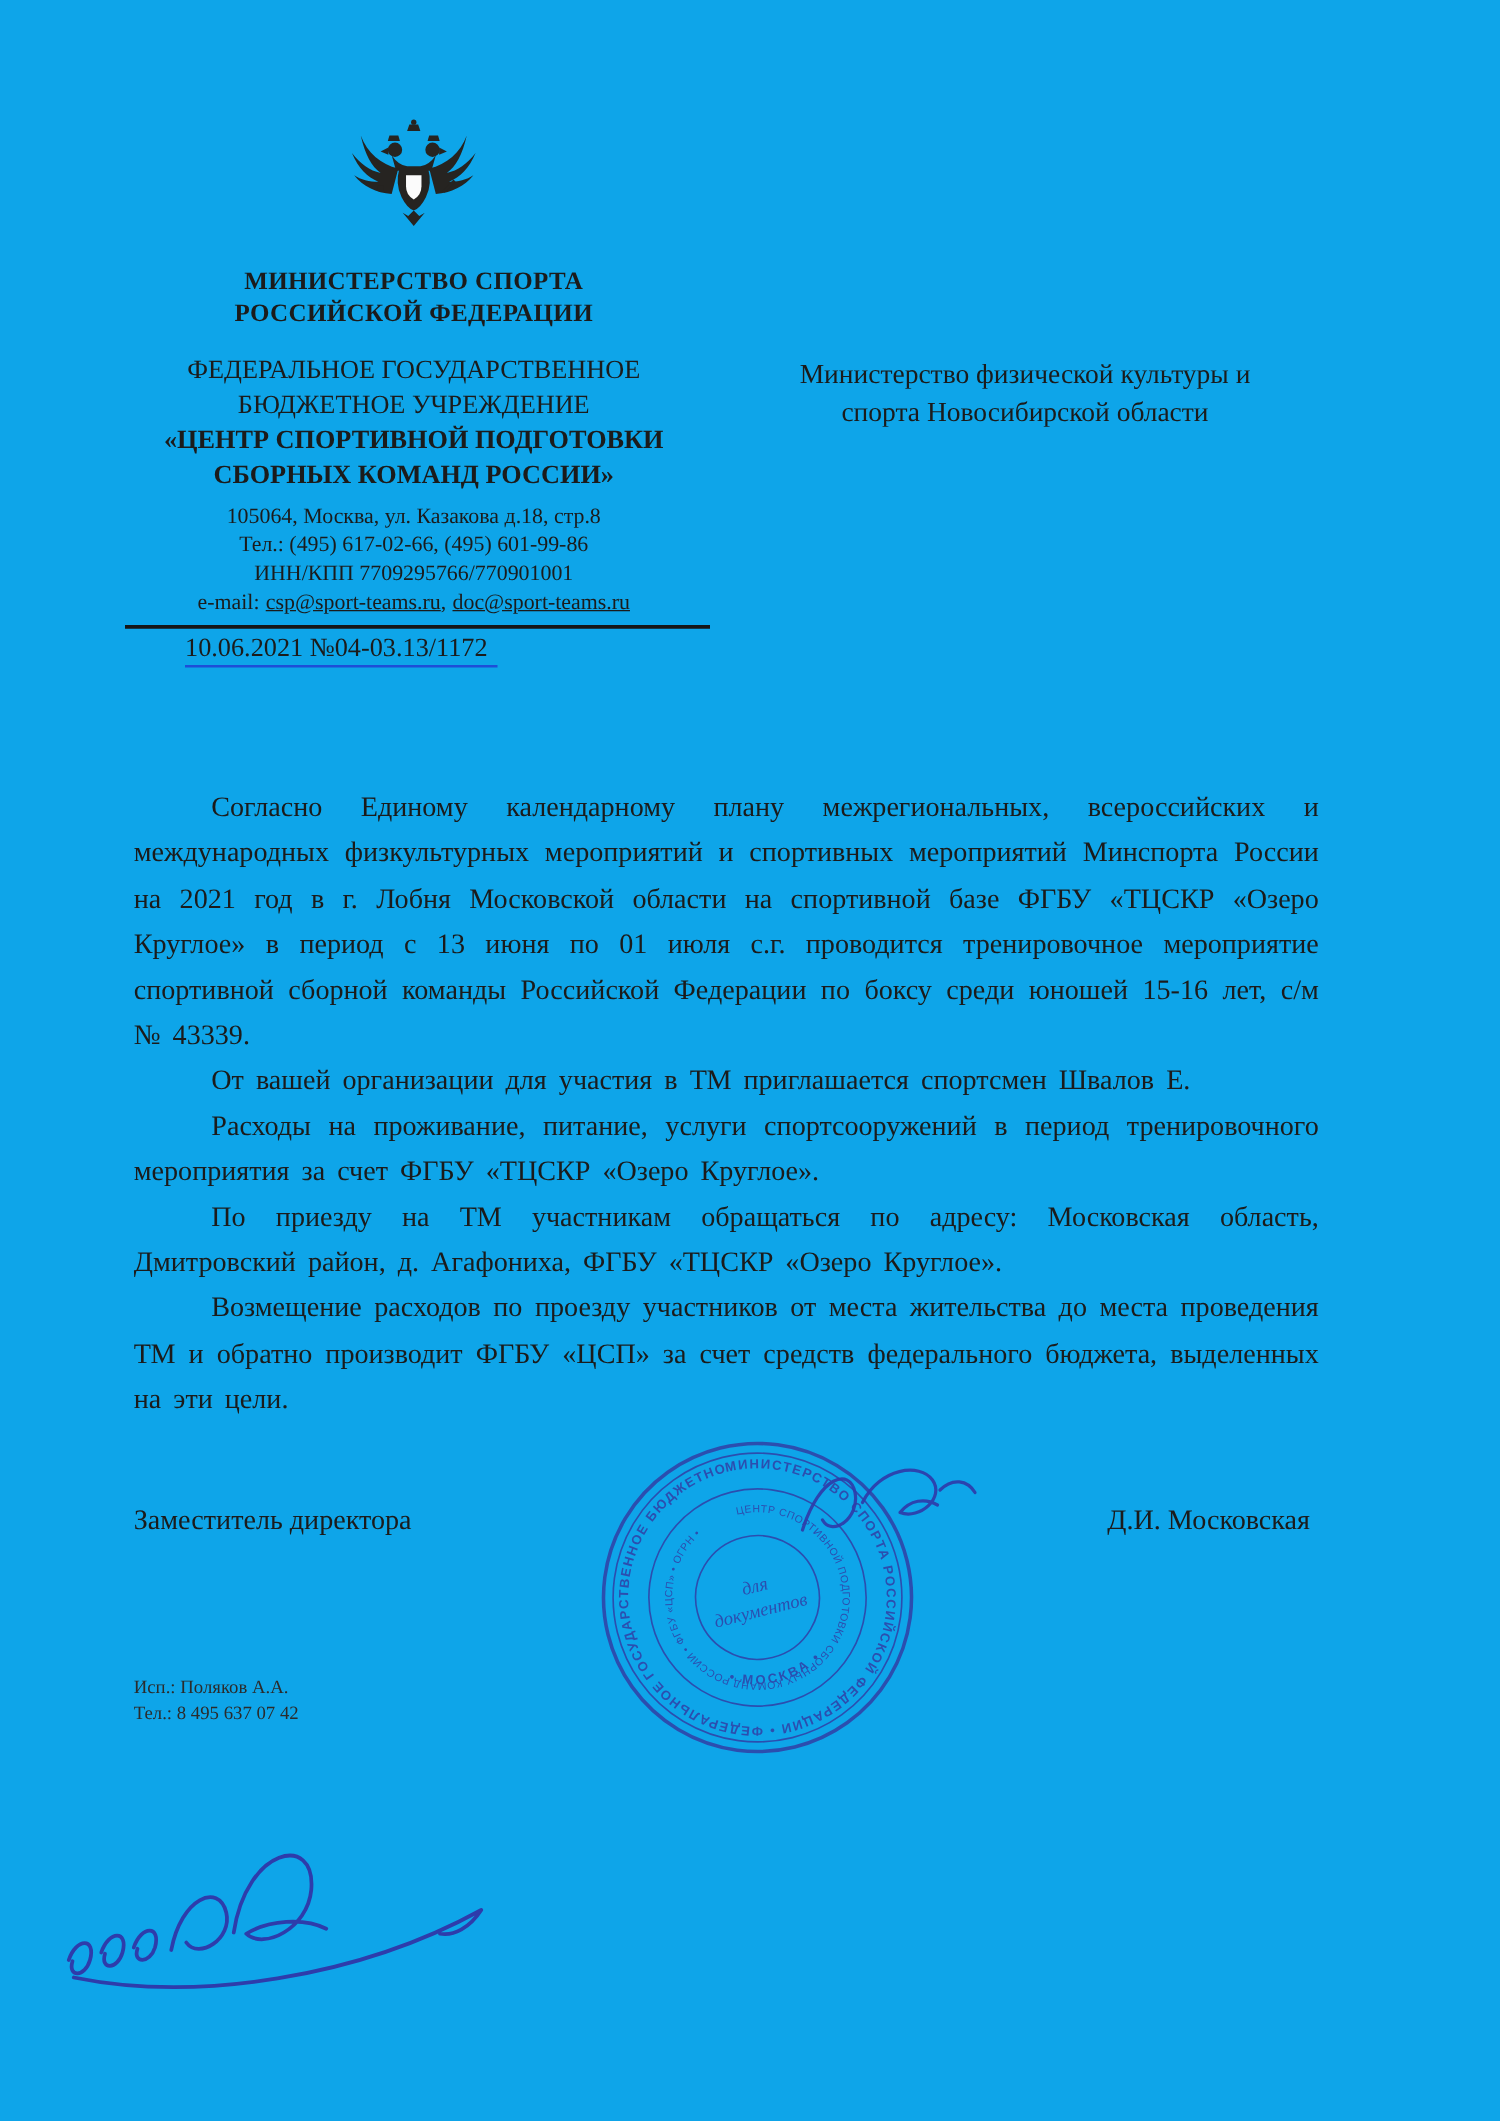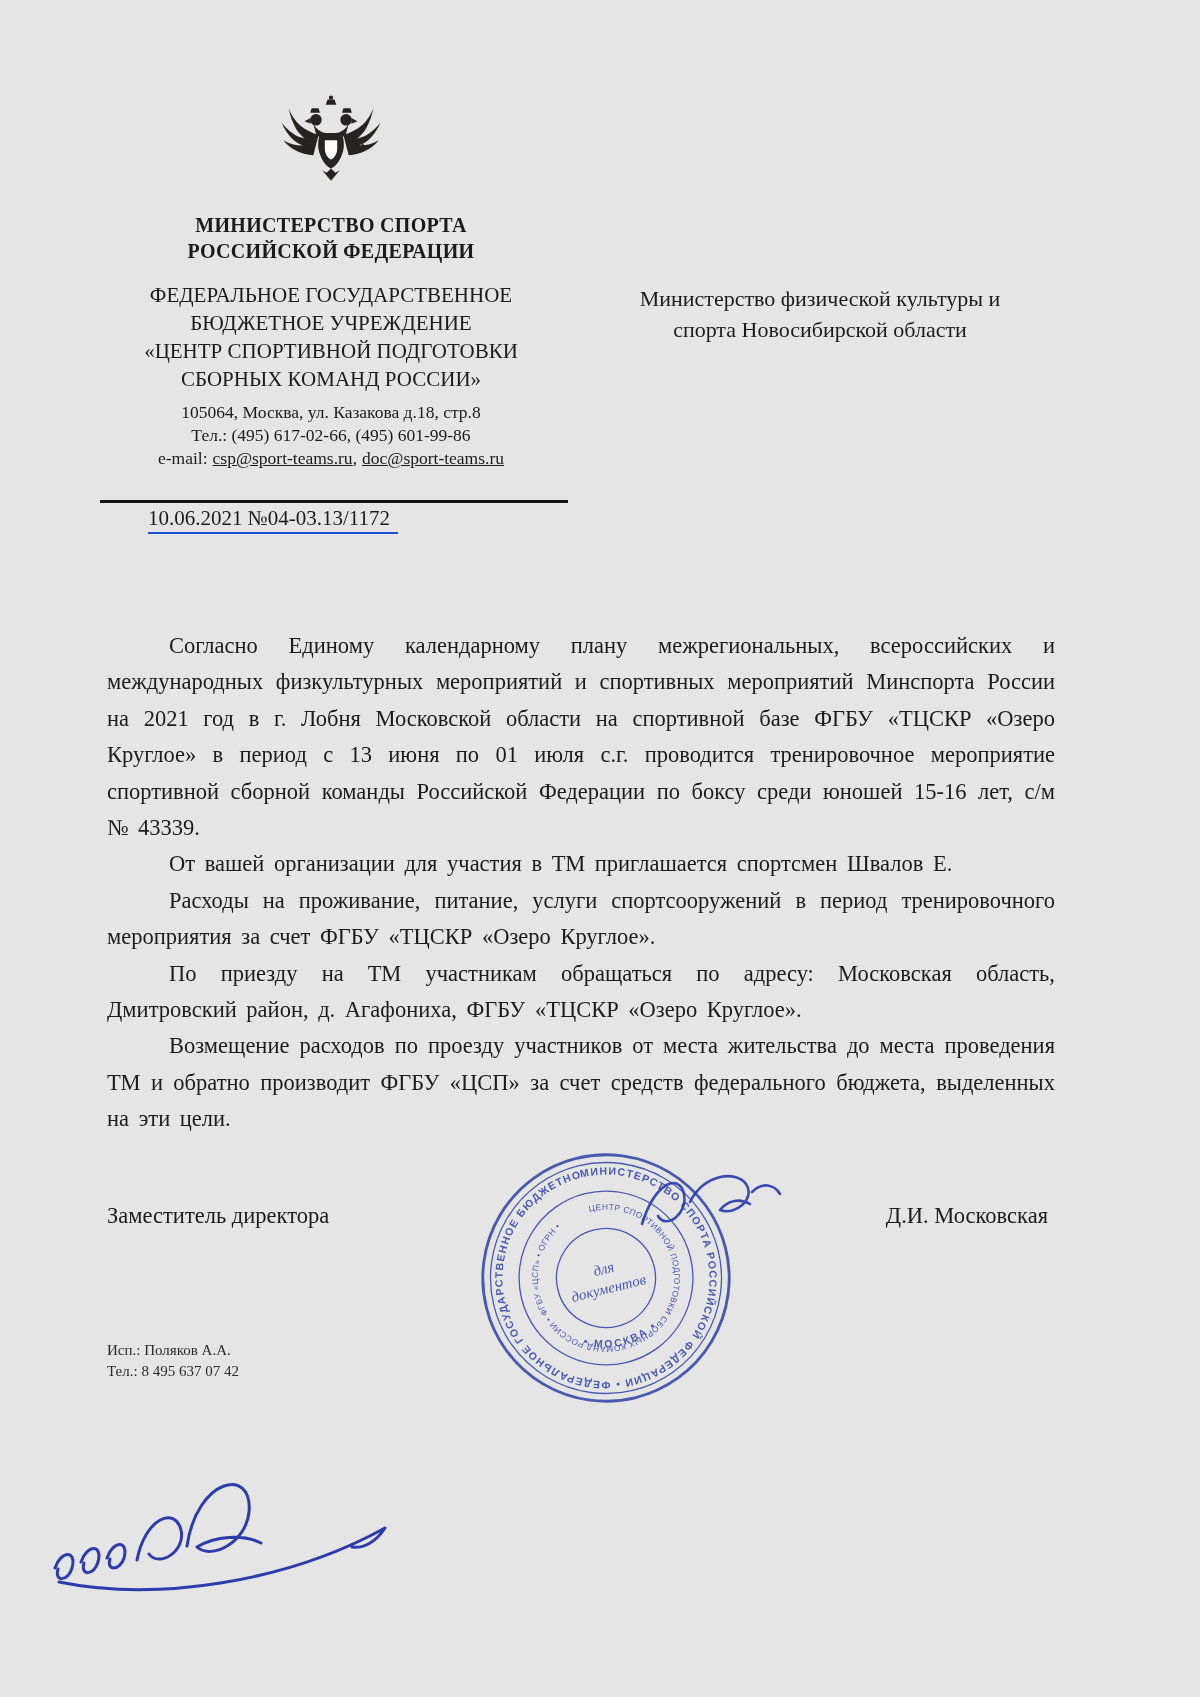--- a/index.html
+++ b/index.html
@@ -1,28 +1,28 @@
 <!DOCTYPE html>
 <html><head>
 <meta charset="utf-8">
 <style>
   * { margin:0; padding:0; box-sizing:border-box; }
   html,body { background:#ffffff; }
   .page {
     position:relative; width:1200px; height:1697px; margin:0 auto;
-    background:#e5e5e5; overflow:hidden;
+    background:#0ea5e9; overflow:hidden;
     font-family:"Liberation Serif","DejaVu Serif",serif; color:#1b1b1b;
   }
   .emblem { position:absolute; left:278px; top:88px; width:106px; height:114px; }
   .ministry {
     position:absolute; left:100px; top:212px; width:462px;
     text-align:center; font-weight:bold; font-size:20px; line-height:26px; letter-spacing:.3px;
   }
   .org { position:absolute; left:100px; top:281px; width:462px; text-align:center; font-size:21px; line-height:28px; }
-  .org .b { font-weight:normal; }
+  .org .b { font-weight:bold; }
   .addr { position:absolute; left:100px; top:401px; width:462px; text-align:center; font-size:17.5px; line-height:23px;font-family:Liberation Serif, serif; }
   .email { text-decoration:underline; }
   .sep { margin-right:5px; }
   .lbl { margin-right:5px; }
   .recipient { position:absolute; left:592px; top:283px; width:456px; text-align:center; font-size:22px; line-height:31px; }
   .refline { position:absolute; left:100px; top:500px; width:468px; border-top:3px solid #161616; padding-top:3px; font-size:21px; }
   .refnum { display:inline-block; margin-left:48px; padding:0 8px 1px 0; border-bottom:2px solid #1d4ed8; }
   .body-text {
     position:absolute; left:107px; top:628px; width:948px;
     font-size:22.5px; line-height:36.4px; text-align:justify; word-spacing:4px;
@@ -74,20 +74,21 @@
   <div class="org">
     <div>ФЕДЕРАЛЬНОЕ ГОСУДАРСТВЕННОЕ</div>
     <div>БЮДЖЕТНОЕ УЧРЕЖДЕНИЕ</div>
     <div class="b">«ЦЕНТР СПОРТИВНОЙ ПОДГОТОВКИ</div>
     <div class="b">СБОРНЫХ КОМАНД РОССИИ»</div>
   </div>
 
   <div class="addr">
     <div>105064, Москва, ул. Казакова д.18, стр.8</div>
     <div>Тел.: (495) 617-02-66, (495) 601-99-86</div>
+    <div>ИНН/КПП 7709295766/770901001</div>
     <div>
       <span class="lbl">e-mail:</span><span class="email">csp@sport-teams.ru</span><span class="sep">,</span><span class="email">doc@sport-teams.ru</span>
     </div>
   </div>
 
   <div class="recipient">
     <div>Министерство физической культуры и</div>
     <div>спорта Новосибирской области</div>
   </div>
 

